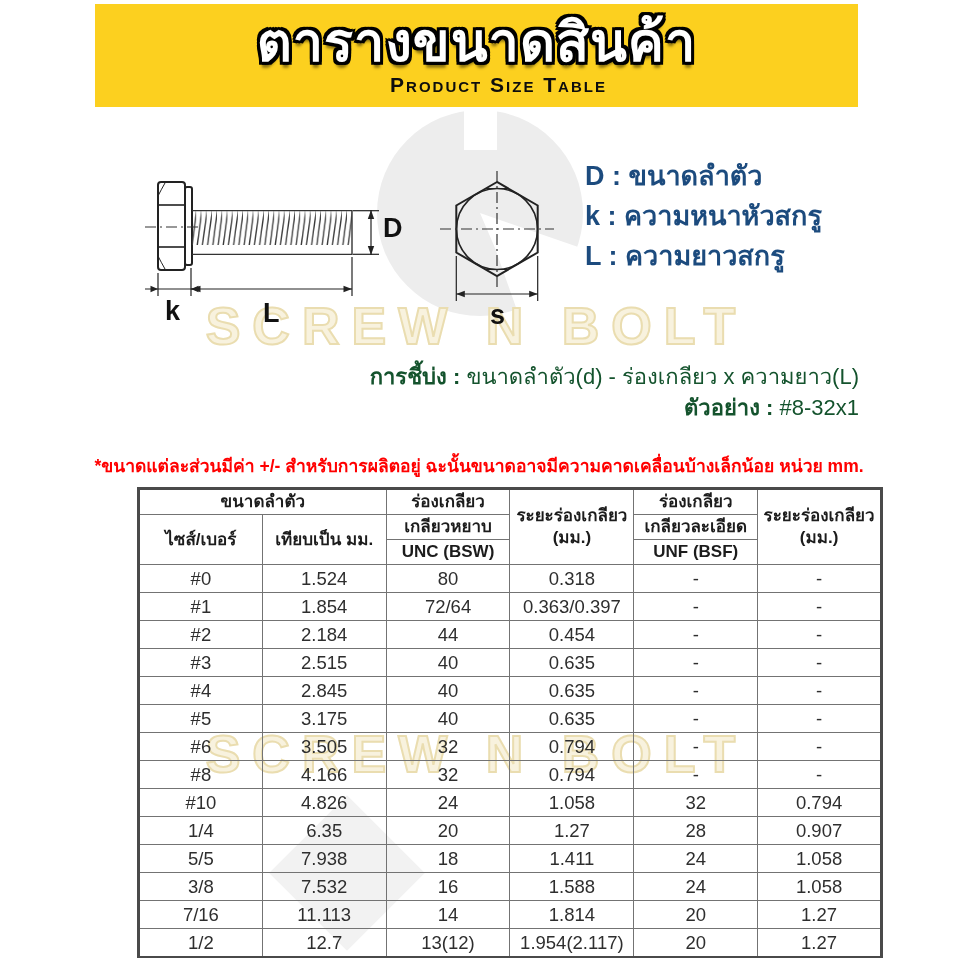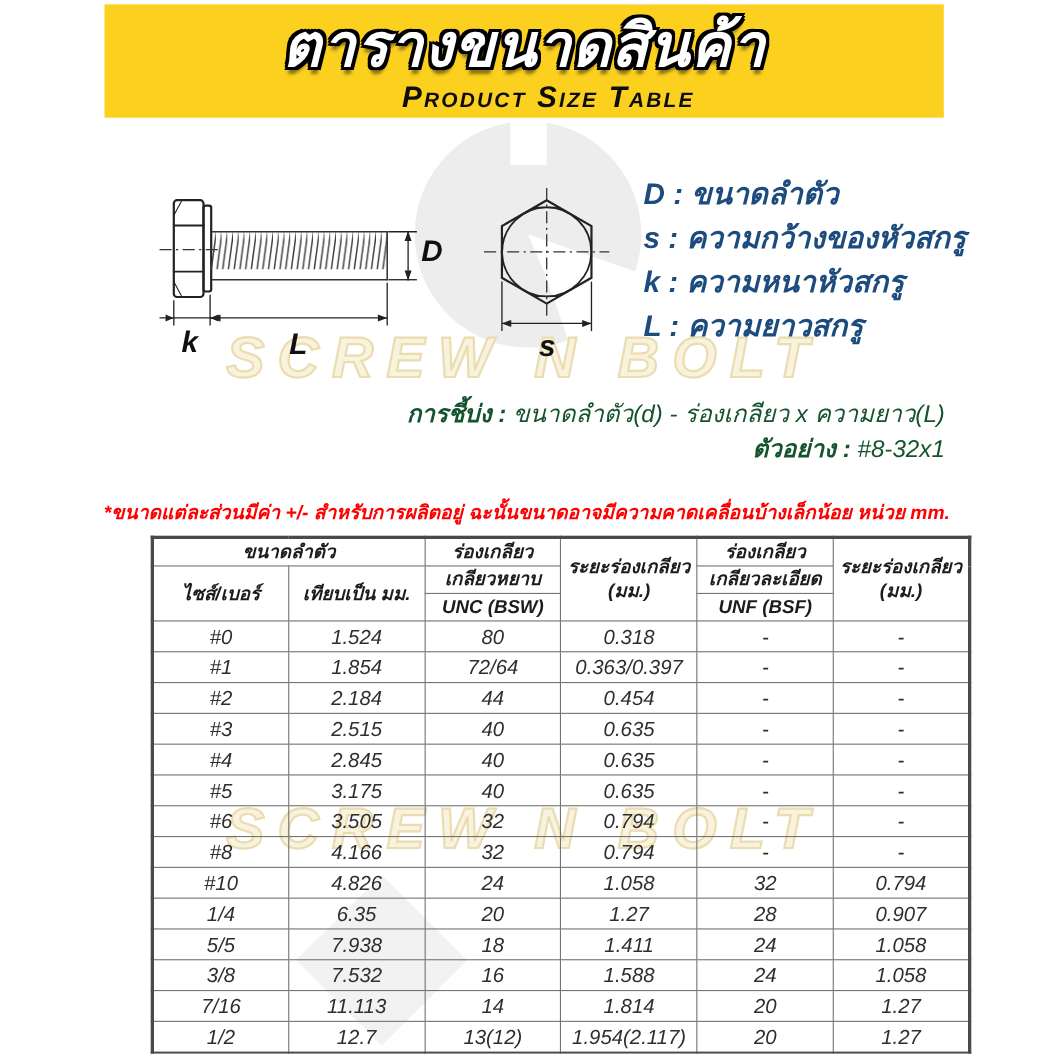--- a/index.html
+++ b/index.html
@@ -1,35 +1,34 @@
 <!DOCTYPE html>
 <html><head>
 <meta charset="utf-8">
 <style>
   html,body{margin:0;padding:0;background:#fff;}
   #page{
     position:relative;width:958px;height:958px;background:#ffffff;overflow:hidden;
     font-family:"Liberation Sans",sans-serif;
-    font-style:italic;
   }
   
   .banner{
     position:absolute;left:95px;top:4px;width:763px;height:103px;
     background:#FCD01F;text-align:center;
   }
   .banner-title{
     margin-top:8px;font-size:54px;font-weight:900;color:#ffffff;line-height:60px;
     letter-spacing:1px;
     text-shadow:
       -3px -3px 0 #000, 3px -3px 0 #000, -3px 3px 0 #000, 3px 3px 0 #000,
       -3px 0 0 #000, 3px 0 0 #000, 0 -3px 0 #000, 0 3px 0 #000,
       0 6px 3px rgba(0,0,0,.45);
   }
   .banner-subtitle{
-    margin-top:1px;font-size:27px;font-weight:bold;color:#0d0d0d;
+    margin-top:1px;font-size:21px;font-weight:bold;color:#0d0d0d;
     font-variant:small-caps;letter-spacing:2px;margin-left:44px;
   }
   
   .logo-wm{position:absolute;z-index:0;}
   .text-wm{
     position:absolute;left:95px;width:763px;z-index:1;text-align:center;
     font-size:52px;font-weight:800;letter-spacing:12px;white-space:nowrap;
     color:rgba(255,255,255,0.45);
     -webkit-text-stroke:2px #EADDB0;
     text-shadow:0 0 1px #F2E8C4;
@@ -152,21 +151,20 @@
       <line x1="442.7" y1="146" x2="442.7" y2="191" stroke="#222" stroke-width="1.2"></line>
       <line x1="361.3" y1="184" x2="442.7" y2="184" stroke="#222" stroke-width="1.2"></line>
       <polygon points="361.3,184 369.8,180.8 369.8,187.2" fill="#222"></polygon>
       <polygon points="442.7,184 434.2,180.8 434.2,187.2" fill="#222"></polygon>
       <text class="dim-label" x="395" y="214">s</text>
     </g>
   </svg>
 
   <div class="legend">
     <div>D : ขนาดลำตัว</div>
-    <div>s : ความกว้างของหัวสกรู</div>
     <div>k : ความหนาหัวสกรู</div>
     <div>L : ความยาวสกรู</div>
   </div>
 
   <div class="notation">
     <div>
       <span class="lbl">การชี้บ่ง :</span>
       <span>ขนาดลำตัว(d) - ร่องเกลียว x ความยาว(L)</span>
     </div>
     <div>

